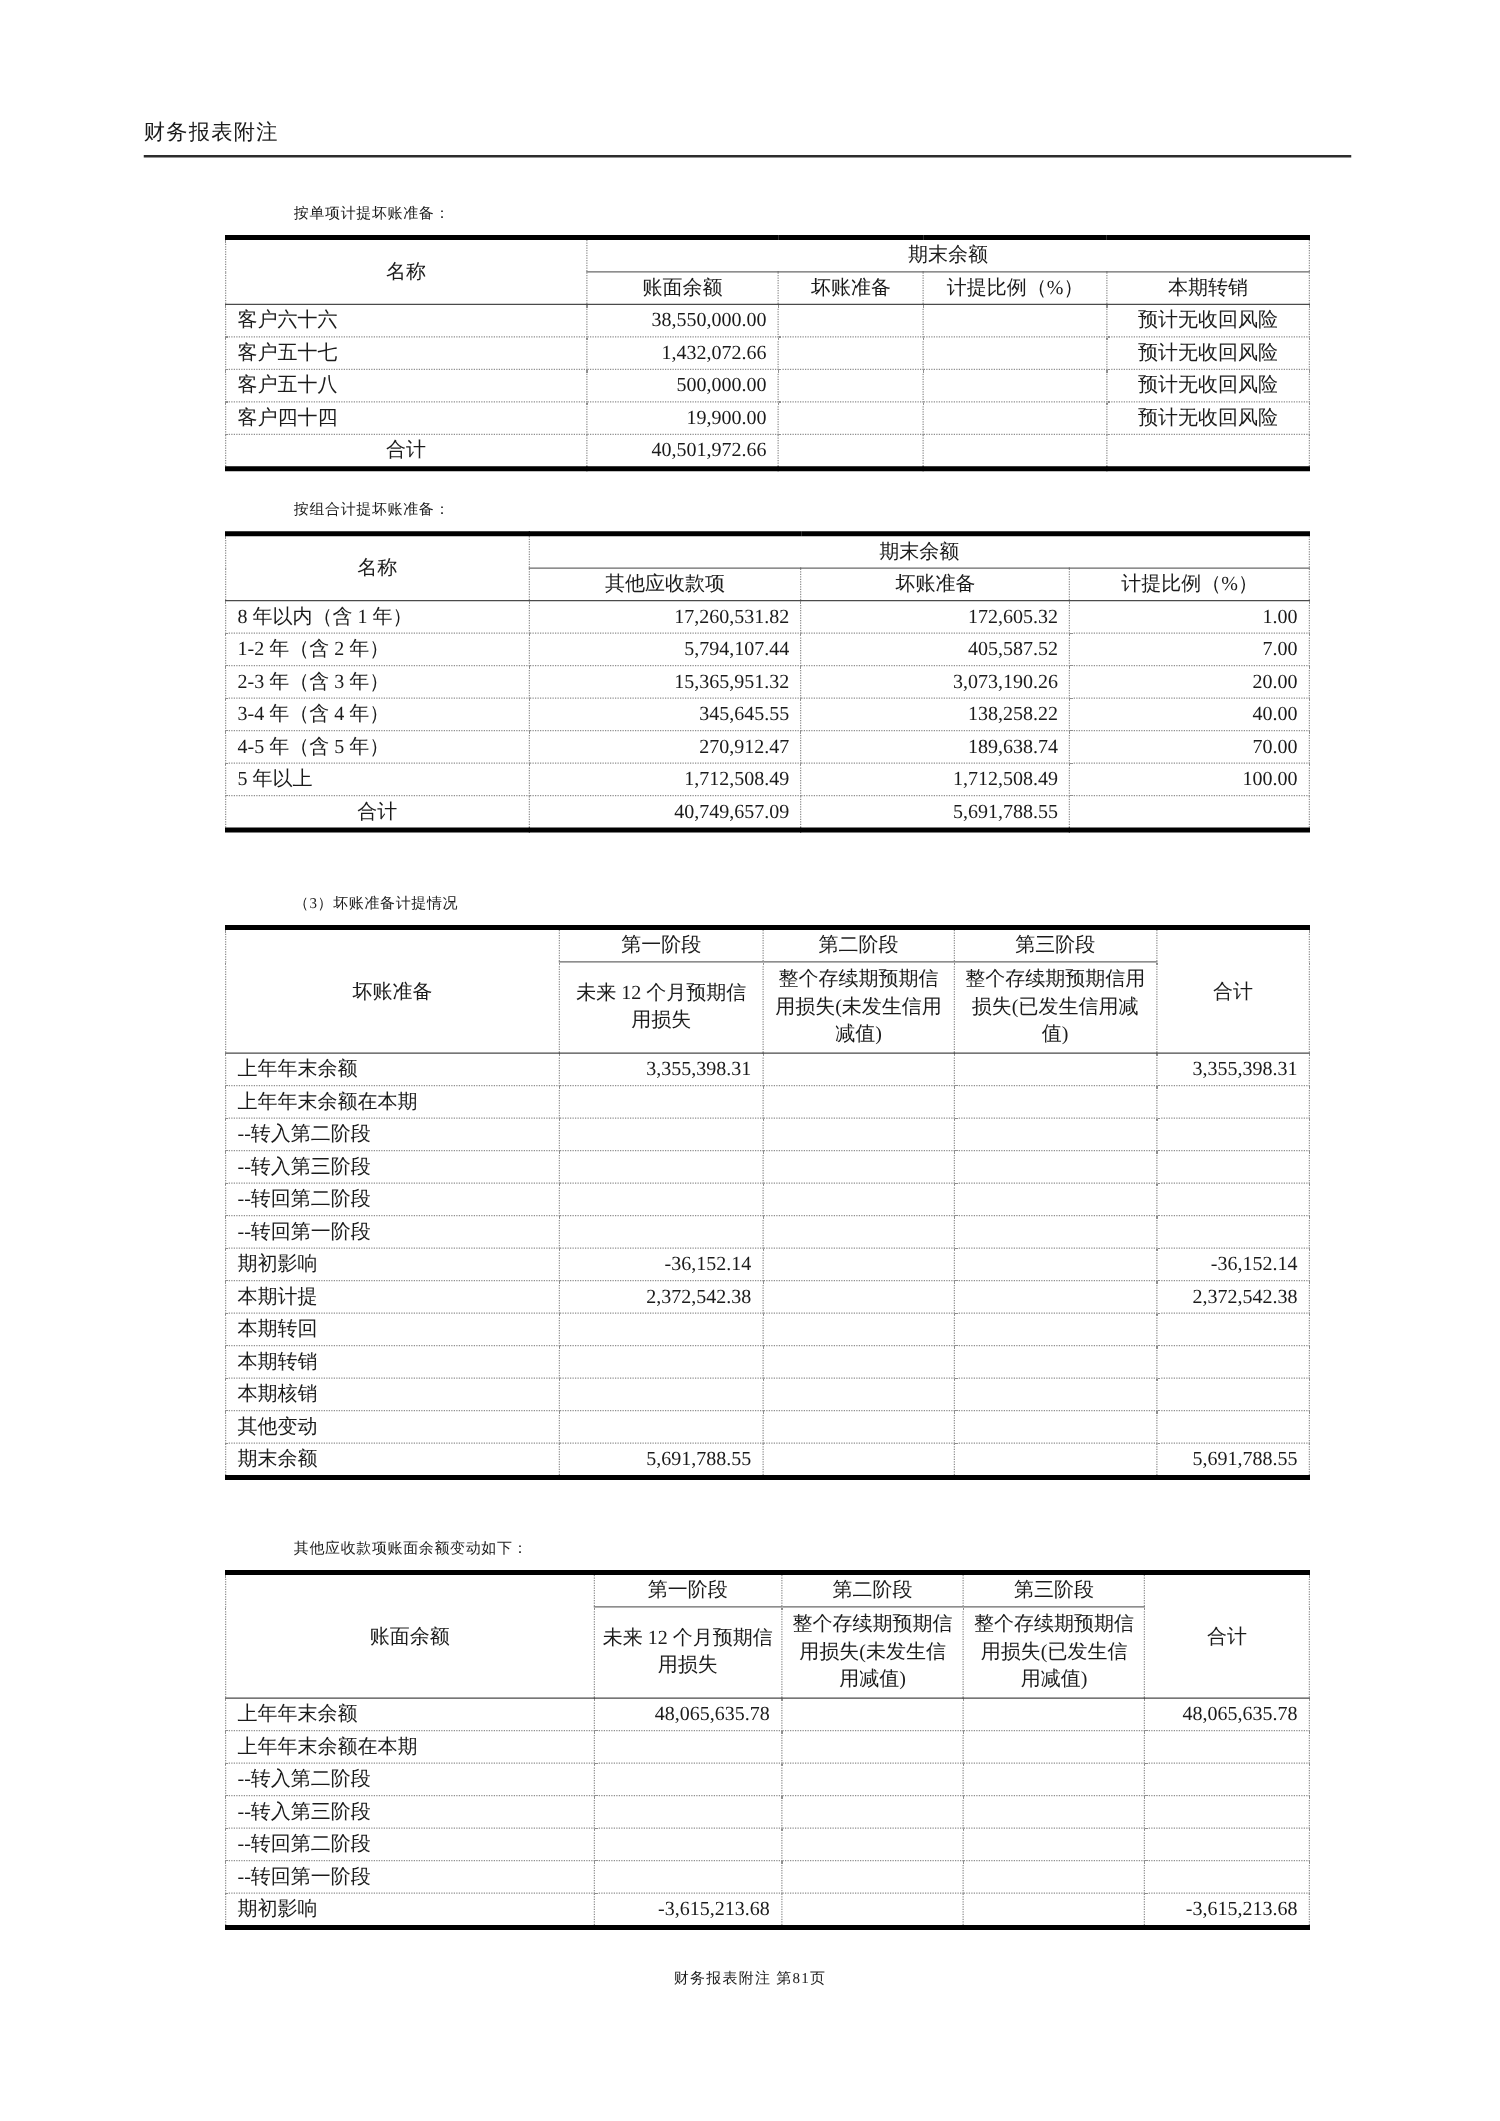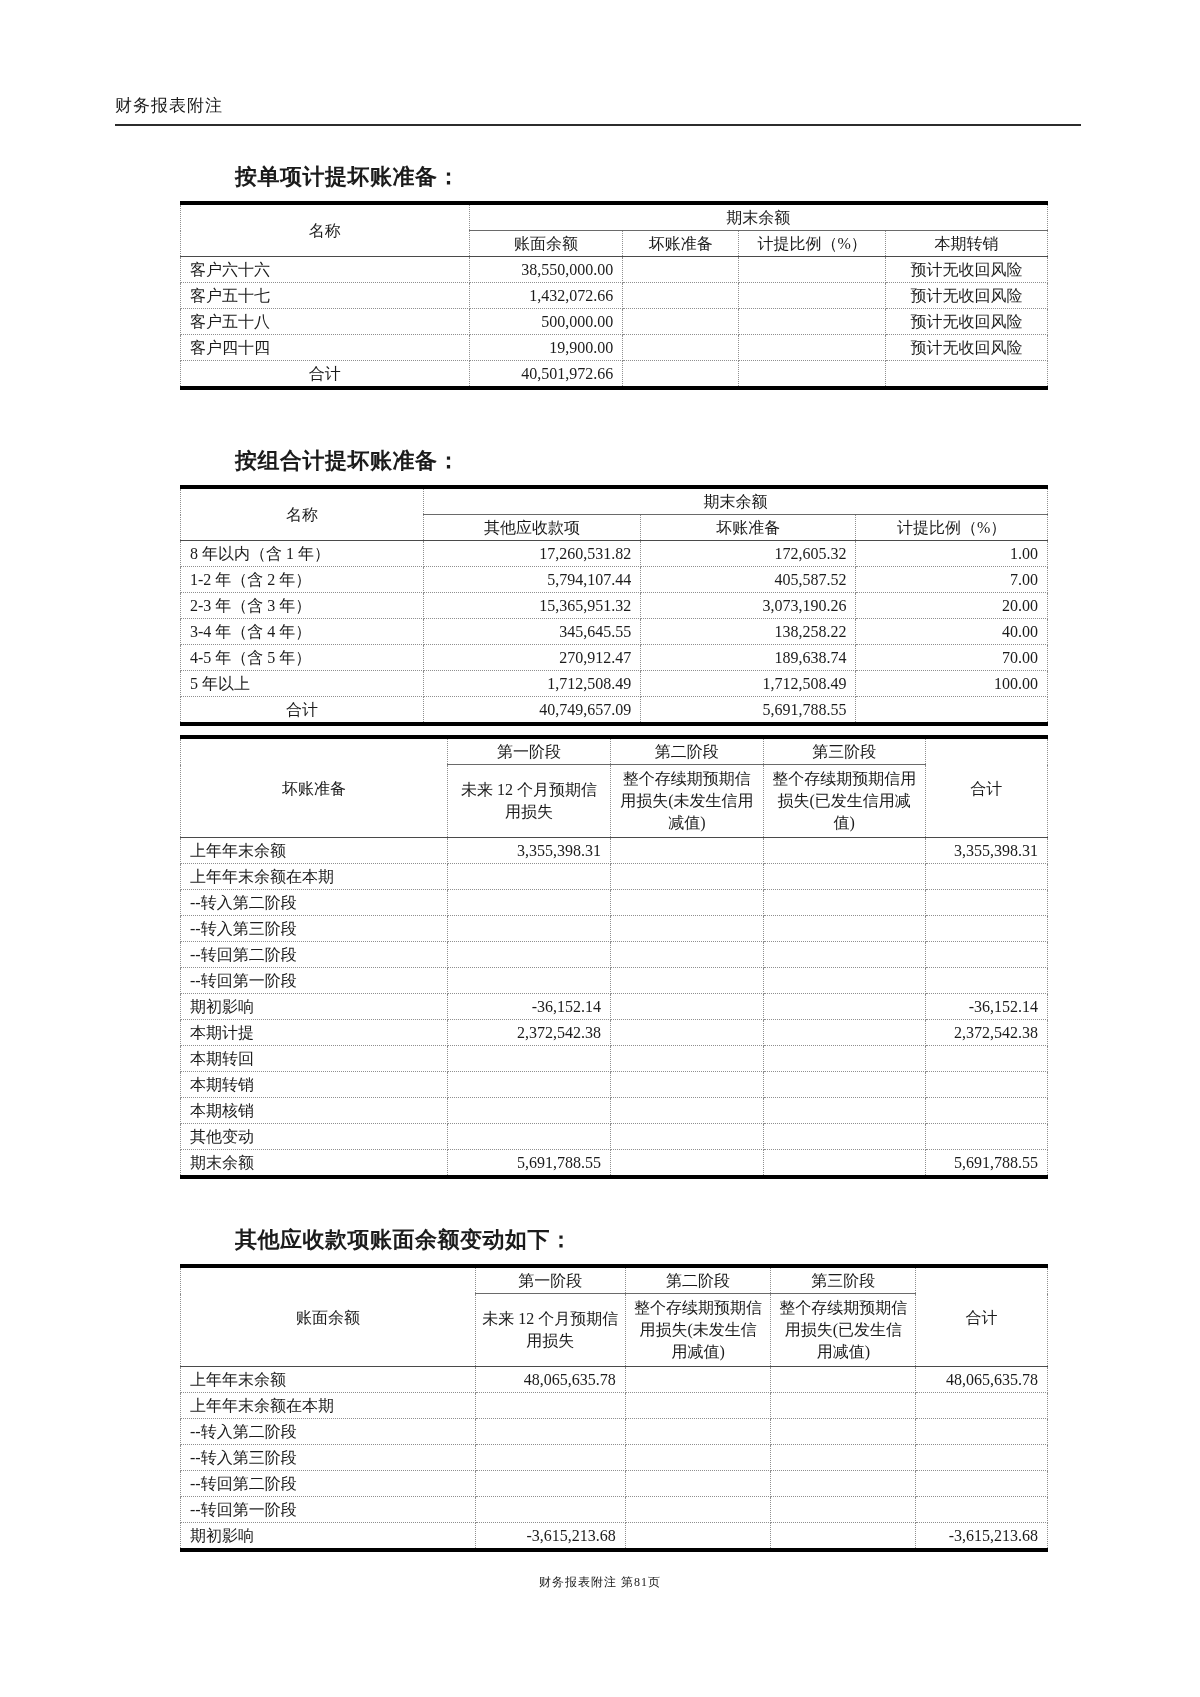--- a/index.html
+++ b/index.html
@@ -19,27 +19,27 @@
     letter-spacing: 1px;
     padding-bottom: 7px;
     border-bottom: 2px solid #2c2c2c;
   }
   .content {
     position: absolute;
     left: 180px; top: 126px;
     width: 868px;
   }
   .sec-title {
-    font-weight: bold;
-    font-size: 22px;
+    font-weight: normal;
+    font-size: 12px;
     margin-left: 55px;
     letter-spacing: 0.5px;
   }
   .mt1 { margin-top: 36px; }
-  .mt2 { margin-top: 56px; }
+  .mt2 { margin-top: 22px; }
   .mt3 { margin-top: 48px; }
   .mt4 { margin-top: 46px; }
   table.tbl {
     width: 100%;
     border-collapse: collapse;
     table-layout: fixed;
     font-size: 16px;
     border-top: 4px solid #000;
     border-bottom: 4px solid #000;
     margin-top: 9px;
@@ -196,20 +196,21 @@
       </tr>
       <tr>
         <td class="ctr">合计</td>
         <td class="num">40,749,657.09</td>
         <td class="num">5,691,788.55</td>
         <td class="num"></td>
       </tr>
     </tbody>
   </table>
 
+  <div class="sec-title mt3">（3）坏账准备计提情况</div>
   <table class="tbl">
     <colgroup>
       <col style="width:30.8%">
         <col style="width:18.8%">
         <col style="width:17.6%">
         <col style="width:18.7%">
         <col style="width:14.1%">
     </colgroup>
     <thead>
       <tr>

